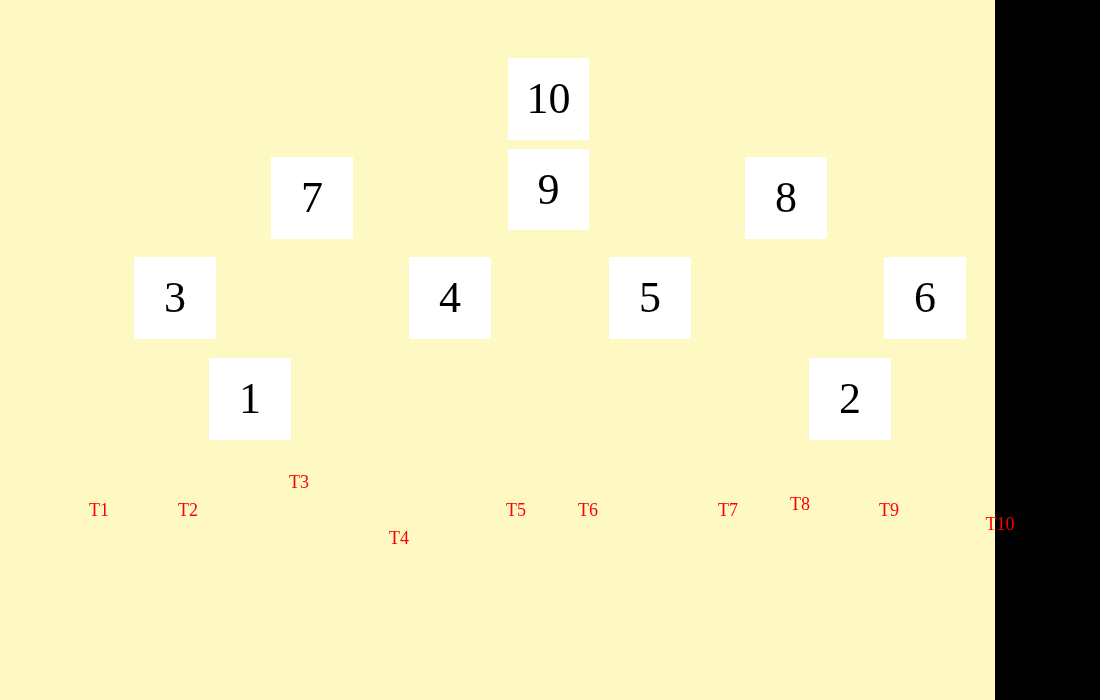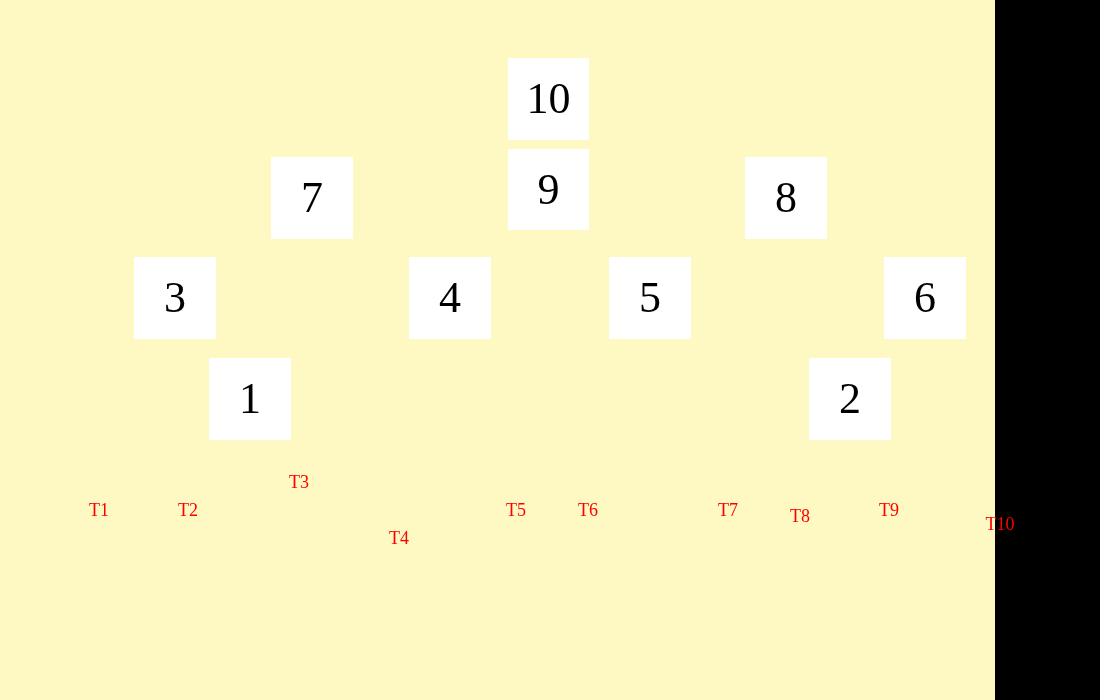--- a/index.html
+++ b/index.html
@@ -63,17 +63,17 @@
       <div class="node-box" style="left: 809px; top: 358px; width: 82px; height: 82px; background: rgb(255, 255, 255); color: rgb(0, 0, 0);">2</div>
     </div>
   <div id="axis-layer">
       <div class="axis-label" style="left: 99px; top: 501px; color: rgb(255, 0, 0);">T1</div>
       <div class="axis-label" style="left: 188px; top: 501px; color: rgb(255, 0, 0);">T2</div>
       <div class="axis-label" style="left: 299px; top: 473px; color: rgb(255, 0, 0);">T3</div>
       <div class="axis-label" style="left: 399px; top: 501px; color: rgb(255, 0, 0); margin-top: 28px;">T4</div>
       <div class="axis-label" style="left: 500px; top: 501px; color: rgb(255, 0, 0); margin-left: 16px;">T5</div>
       <div class="axis-label" style="left: 588px; top: 501px; color: rgb(255, 0, 0);">T6</div>
       <div class="axis-label" style="left: 728px; top: 501px; color: rgb(255, 0, 0);">T7</div>
-      <div class="axis-label" style="left: 800px; top: 507px; color: rgb(255, 0, 0); text-align: center;">T8</div>
+      <div class="axis-label" style="left: 800px; top: 495px; color: rgb(255, 0, 0); text-align: center;">T8</div>
       <div class="axis-label" style="left: 889px; top: 501px; color: rgb(255, 0, 0);">T9</div>
       <div class="axis-label" style="left: 1000px; top: 515px; color: rgb(255, 0, 0);">T10</div>
     </div>
 </div>
 
 </body></html>

